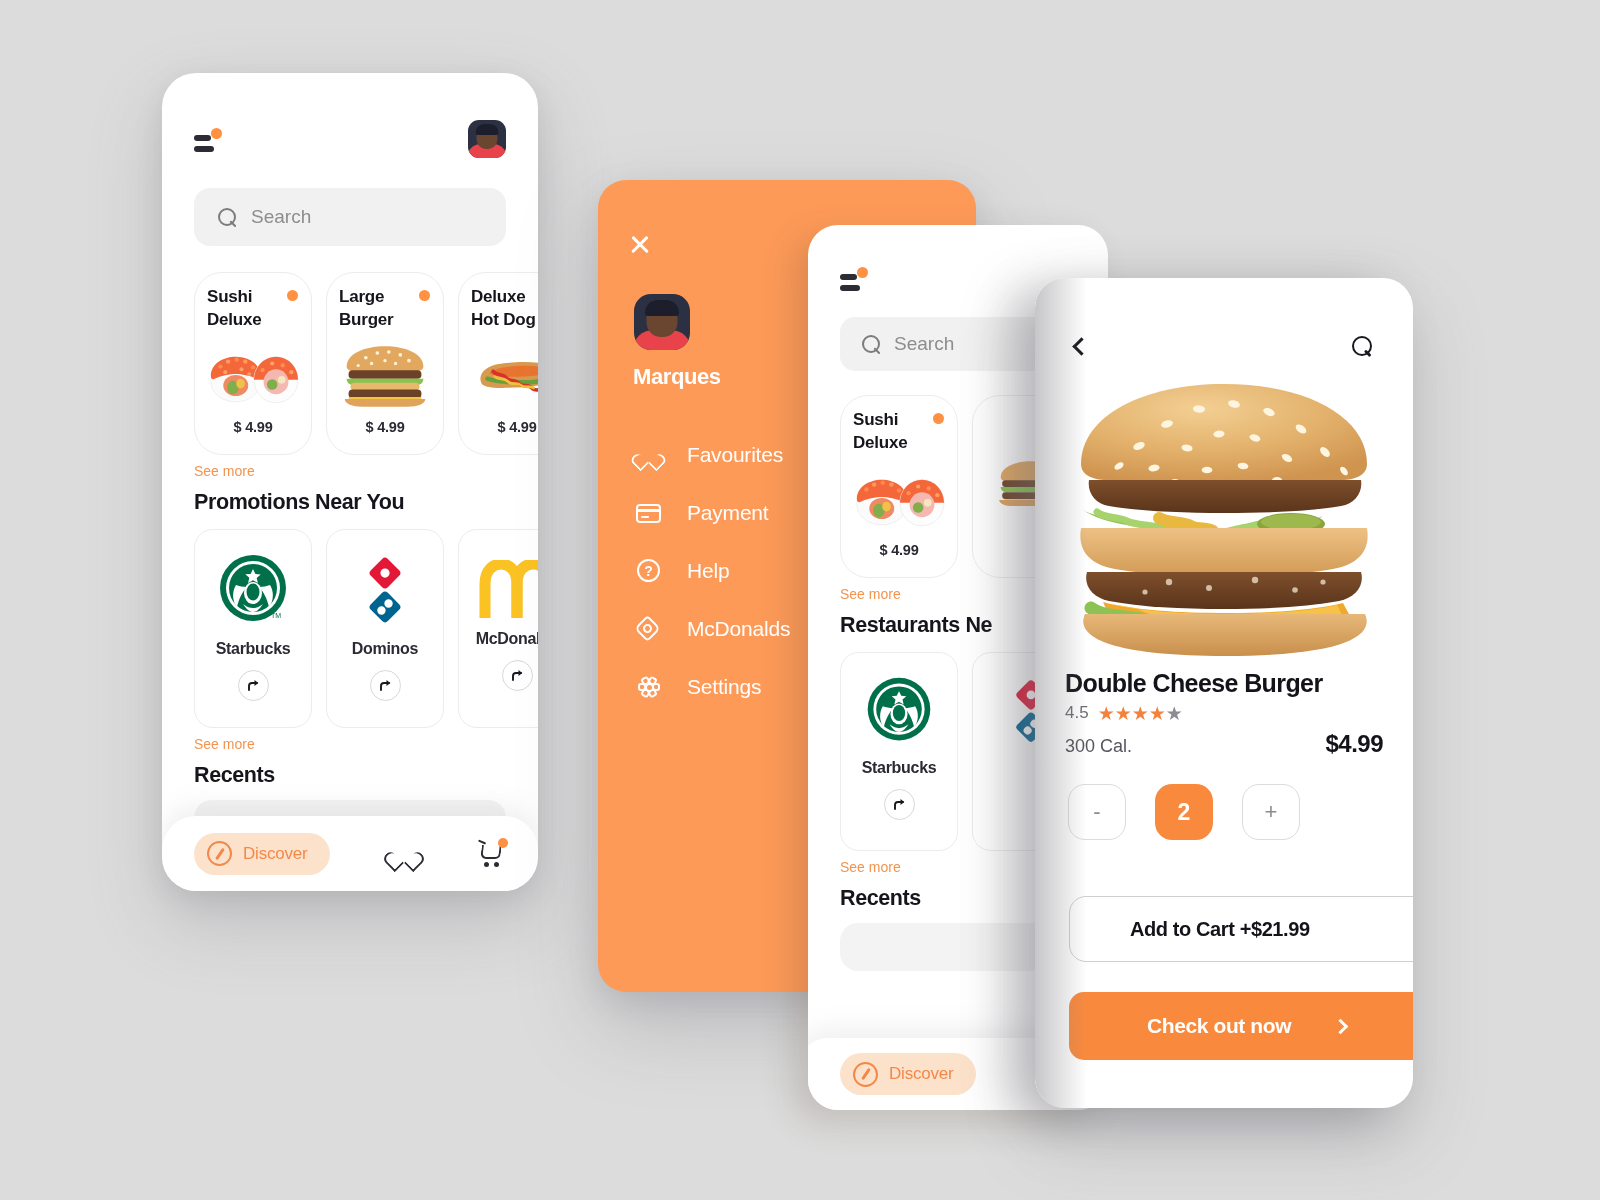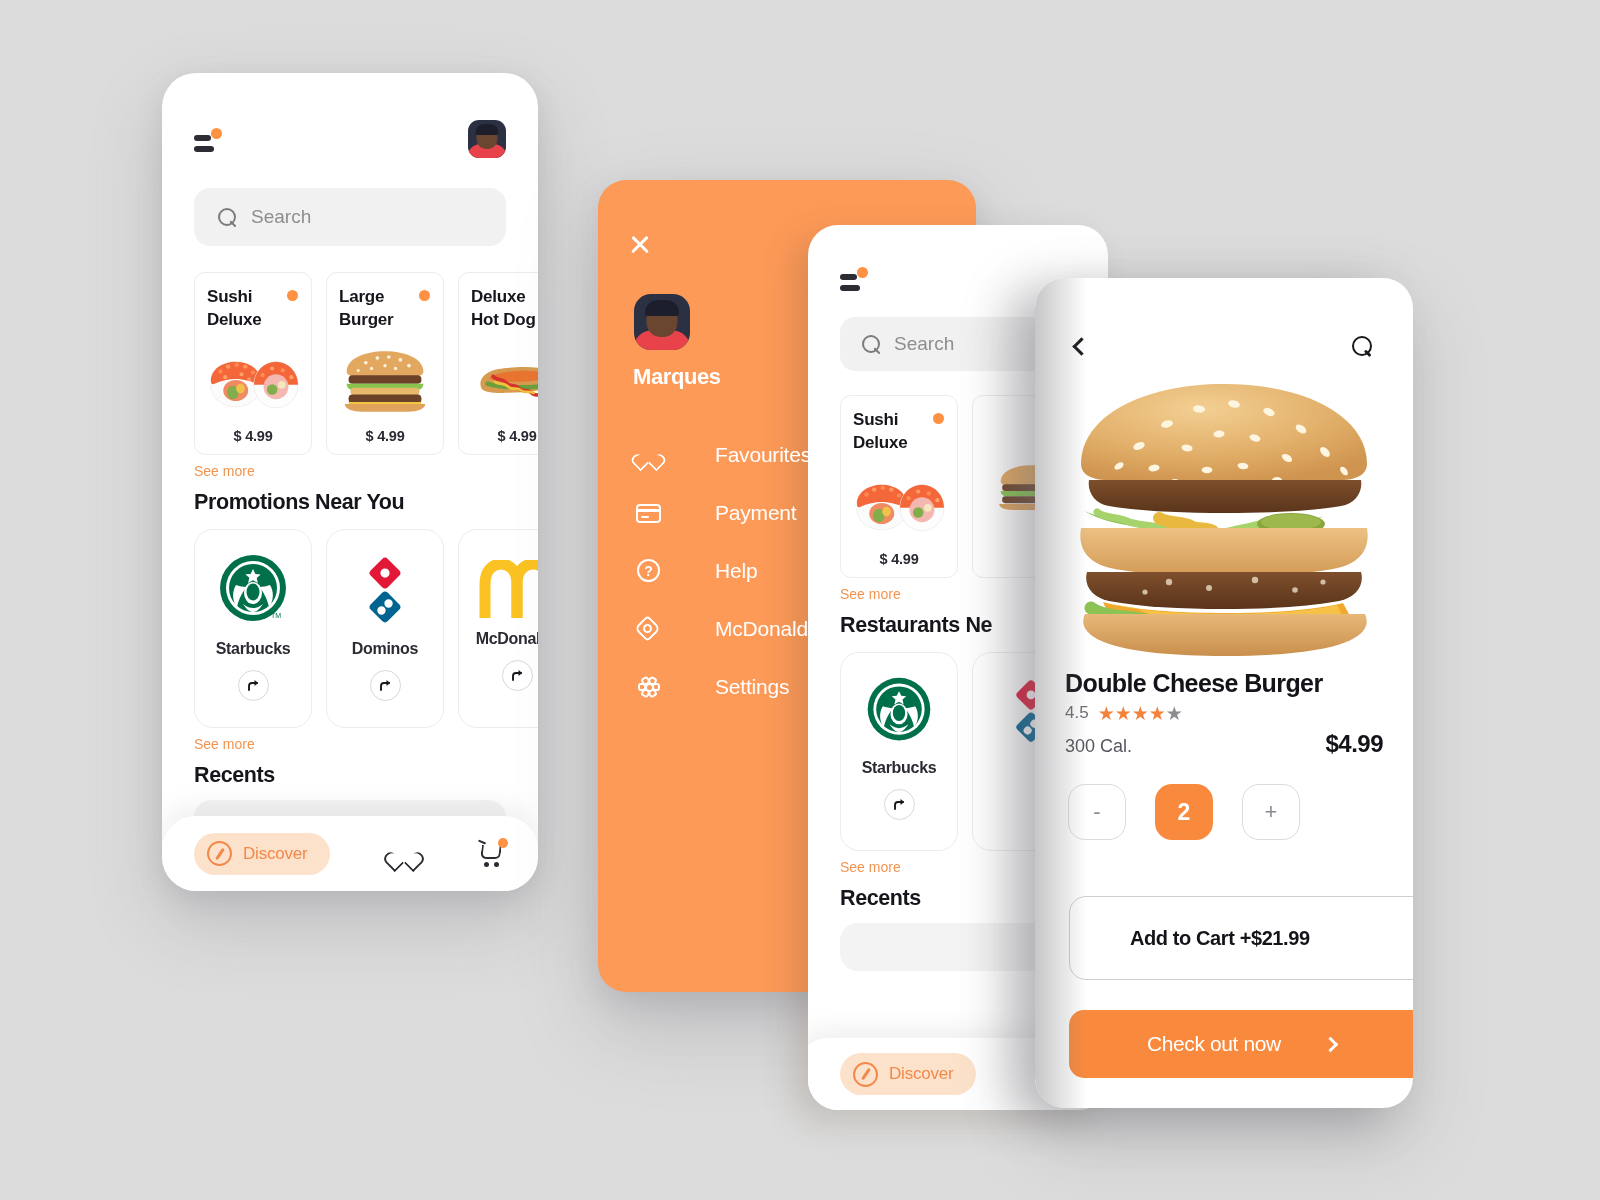--- a/index.html
+++ b/index.html
@@ -61,22 +61,22 @@
   }
   .mag::after{
     content:''; position:absolute; left:12px; top:12px; width:8px; height:2.4px;
     background:#7c7c7c; border-radius:2px; transform:rotate(45deg);
     transform-origin:left center;
   }
 
   .row-scroll{ display:flex; gap:14px; margin-top:26px; padding-left:32px; }
   .food-card{
     flex:none; width:118px; height:183px; background:#fff;
-    border:1px solid #ececec; border-radius:11px;
-    padding:13px 12px 10px 12px; display:flex; flex-direction:column;
+    border:1px solid #ececec; border-radius:28px;
+    padding:13px 12px 19px 12px; display:flex; flex-direction:column;
     position:relative;
   }
   .food-card .fc-title{
     font-size:17px; font-weight:700; color:#15151c; line-height:1.33;
     letter-spacing:-.2px; padding-right:16px; white-space:nowrap;
   }
   .food-card .fc-dot{
     position:absolute; right:13px; top:17px; width:11px; height:11px;
     border-radius:50%; background:#ff9142;
   }
@@ -186,21 +186,21 @@
   .menu-avatar .shirt{
     position:absolute; left:50%; bottom:0; transform:translateX(-50%);
     width:58px; height:20px; border-radius:20px 20px 0 0; background:#e8434a;
   }
   .menu-name{
     position:absolute; left:35px; top:184px; color:#fff; font-size:22px;
     font-weight:700; letter-spacing:-.4px;
   }
   .menu-list{ position:absolute; left:38px; top:262px; display:flex; flex-direction:column; gap:32px; }
   .menu-item{ display:flex; align-items:center; gap:25px; }
-  .menu-item .mi-label{ color:#fff; font-size:21px; letter-spacing:-.2px;margin-left:28px; }
+  .menu-item .mi-label{ color:#fff; font-size:21px; letter-spacing:-.2px; }
   .mi-ic{ width:26px; height:26px; position:relative; flex:none; }
 
   
   .ic-heart::before,.ic-heart::after{
     content:''; position:absolute; top:5px; width:12px; height:16px;
     border:2.2px solid #fff; border-radius:8px 8px 0 0; box-sizing:border-box;
   }
   .ic-heart::before{ left:12px; border-left:none; transform:rotate(45deg); transform-origin:0 100%; }
   .ic-heart::after{ left:1px; border-right:none; transform:rotate(-45deg); transform-origin:100% 100%; }
   .ic-card{
@@ -289,30 +289,30 @@
   .stepper{ display:flex; align-items:center; gap:29px; margin:26px 0 0 33px; }
   .step-btn{
     width:58px; height:56px; border-radius:17px; border:1.5px solid #dcdcdc; background:#fff;
     display:flex; align-items:center; justify-content:center; font-size:22px; color:#8b8b92;
   }
   .step-val{
     width:58px; height:56px; border-radius:17px; background:#f98a3d; color:#fff;
     display:flex; align-items:center; justify-content:center; font-size:23px; font-weight:700;
   }
   .cart-btn{
-    margin:56px 0 0 34px; width:420px; height:84px; border-radius:17px;
+    margin:56px 0 0 34px; width:420px; height:66px; border-radius:17px;
     border:1.5px solid #cfcfcf; background:#fff;
     display:flex; align-items:center; justify-content:flex-start; padding-left:60px;
   }
   .cart-btn .cb-txt{ font-size:20px; font-weight:700; color:#131319; letter-spacing:-.4px; }
   .checkout-btn{
     margin:30px 0 0 34px; width:420px; height:68px; border-radius:15px; background:#f98a3d;
     display:flex; align-items:center; padding-left:78px; gap:44px;
   }
-  .checkout-btn .co-txt{ color:#fff; font-size:21px; font-weight:400; letter-spacing:-.4px; }
+  .checkout-btn .co-txt{ color:#fff; font-size:21px; font-weight:700; letter-spacing:-.4px; }
   .chev-right{ width:11px; height:11px; border-right:3px solid #fff; border-top:3px solid #fff; transform:rotate(45deg); }
 
   
   svg{ display:block; }
 </style>
 </head>
 <body>
 
 <div class="stage">
 

